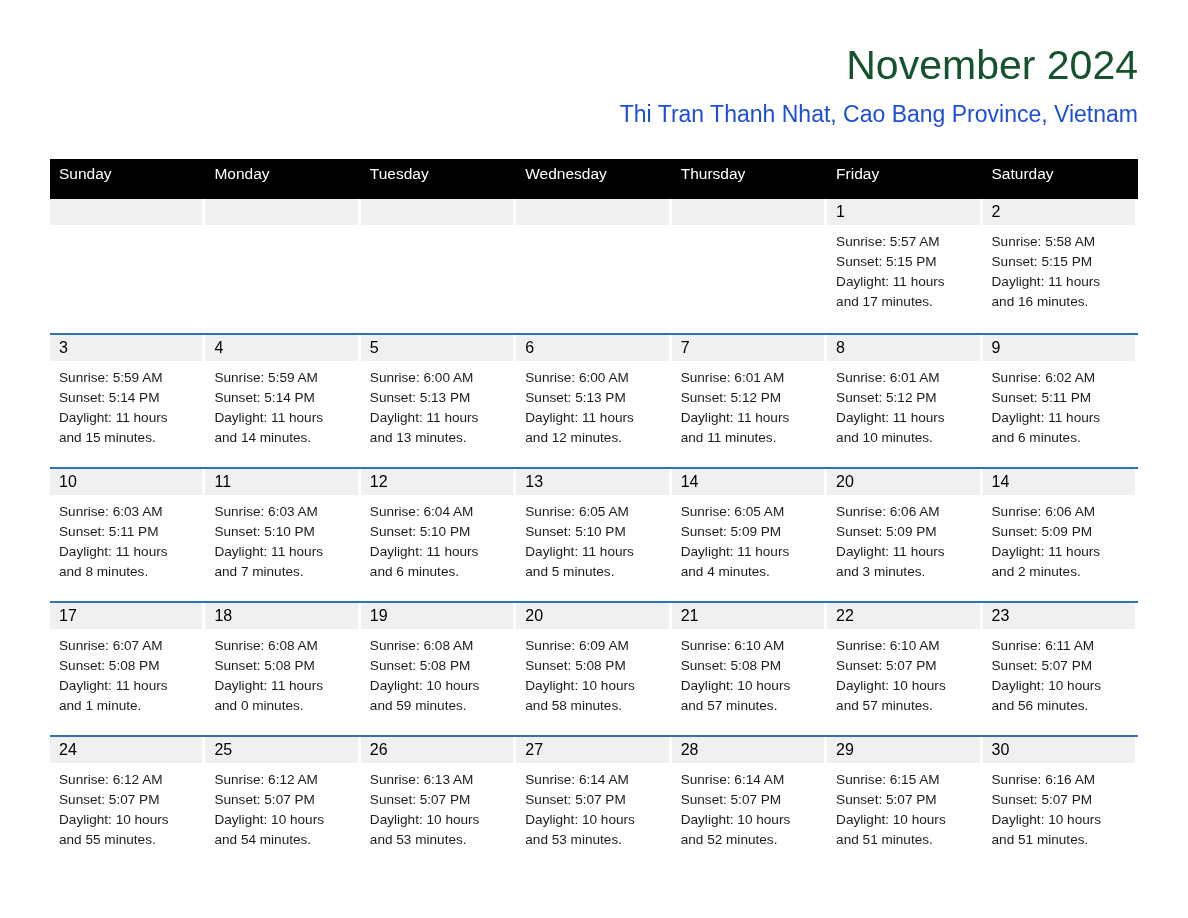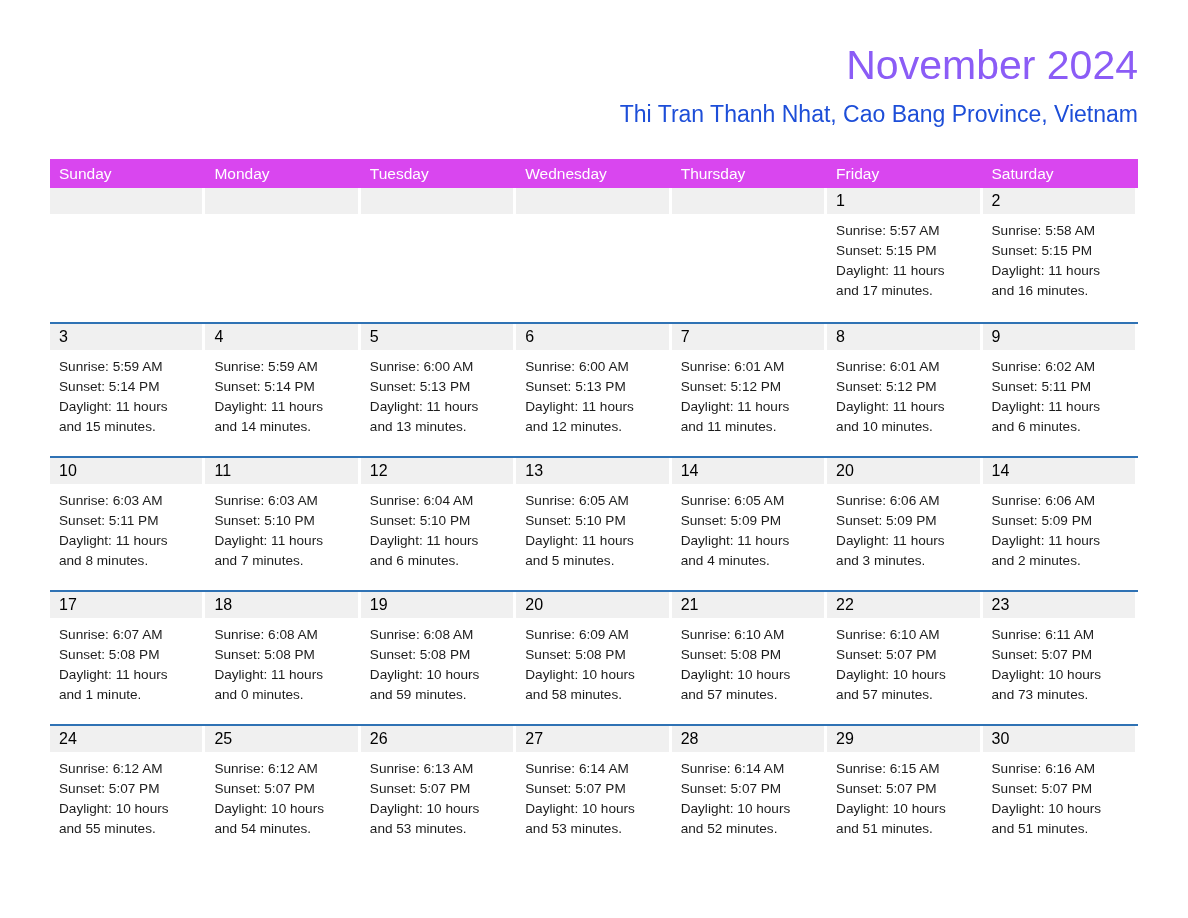--- a/index.html
+++ b/index.html
@@ -72,21 +72,21 @@
   .title-block {
     position: absolute;
     right: 0px;
     top: 0px;
     text-align: right;
     width: 760px;
   }
   .month-title {
     font-size: 41px;
     font-weight: 400;
-    color: #8b5cf6;
+    color: #14532d;
     line-height: 1.22;
     white-space: nowrap;
   }
   .location-title {
     font-size: 23px;
     font-weight: 400;
     color: #1d4ed8;
     line-height: 1.25;
     margin-top: 10px;
     white-space: nowrap;
@@ -94,22 +94,22 @@
 
   
   .calendar {
     position: absolute;
     left: 50px;
     top: 159px;
     width: 1088px;
   }
   .cal-head {
     display: flex;
-    background: #d946ef;
-    height: 29px;
+    background: #000000;
+    height: 40px;
   }
   .cal-head .dow {
     flex: 1 1 0;
     color: #ffffff;
     font-size: 15.5px;
     line-height: 29px;
     padding-left: 9px;
     white-space: nowrap;
     overflow: hidden;
   }
@@ -493,21 +493,21 @@
         </div>
       </div>
       <div class="day">
         <div class="day-num-band">
             <span class="day-num">23</span>
           </div>
         <div class="day-info">
           <div>Sunrise: 6:11 AM</div>
           <div>Sunset: 5:07 PM</div>
           <div>Daylight: 10 hours</div>
-          <div class="dl2">and 73 minutes.</div>
+          <div class="dl2">and 56 minutes.</div>
         </div>
       </div>
     </div>
 
     <div class="week">
       <div class="day">
         <div class="day-num-band">
             <span class="day-num">24</span>
           </div>
         <div class="day-info">

